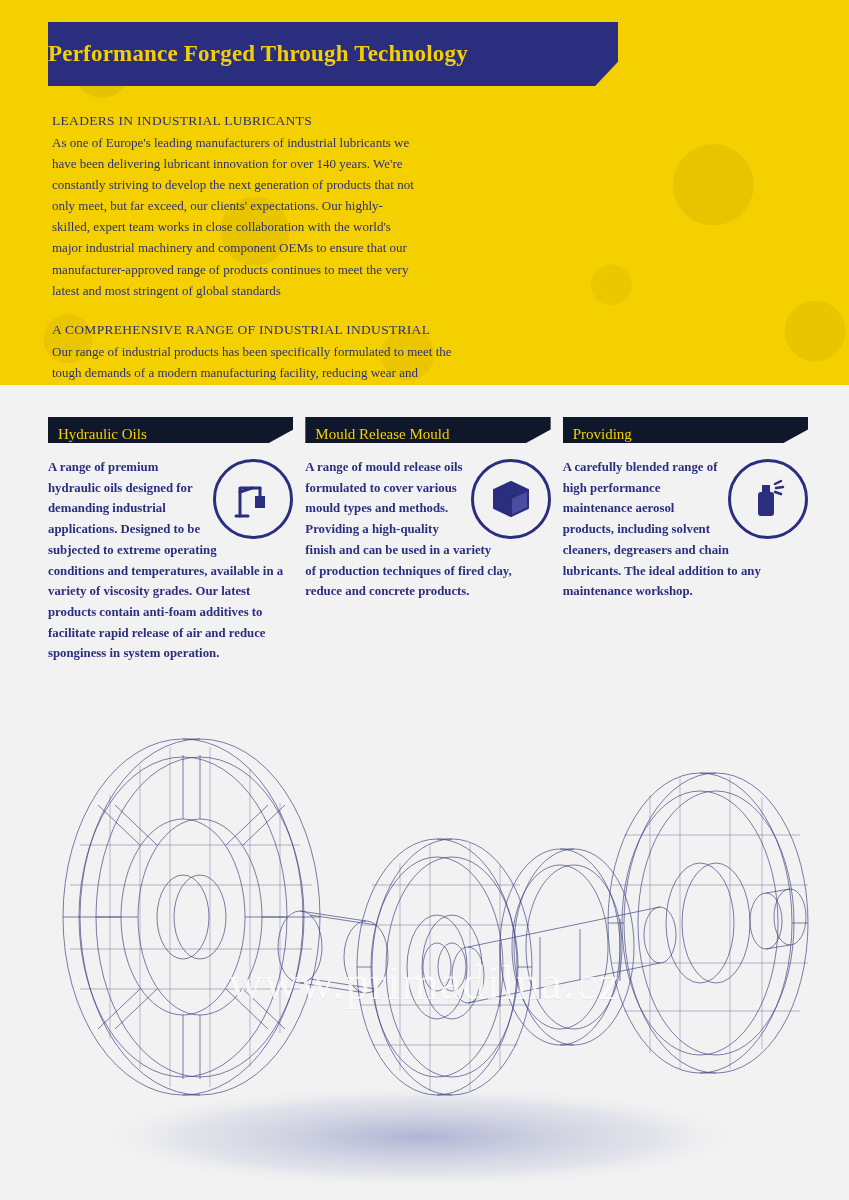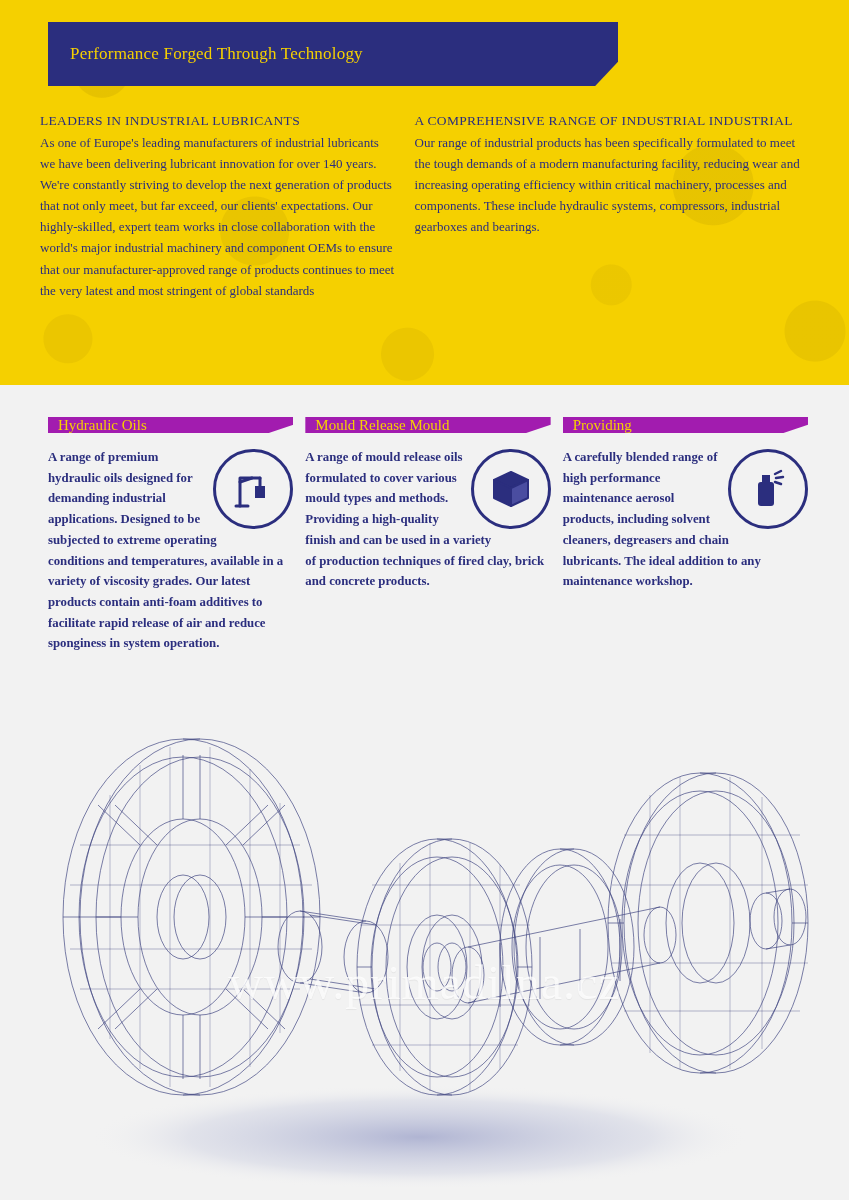--- a/index.html
+++ b/index.html
@@ -57,36 +57,36 @@
     top: 22px;
     width: 570px;
     height: 64px;
     background: #2b2e7e;
     clip-path: polygon(0 0, 100% 0, 100% 62%, 96% 100%, 0 100%);
     display: flex;
     align-items: center;
   }
   .ribbon-title {
     color: #f5d000;
-    font-size: 17px;
-    font-weight: normal;
+    font-size: 23px;
+    font-weight: bold;
     letter-spacing: 0.2px;
-    padding-left: 22px;
     font-family: "Liberation Serif", serif;
     white-space: nowrap;
   }
 
   
   .intro {
     position: absolute;
-    left: 40px;
+    left: 52px;
     top: 112px;
     width: 760px;
     display: flex;
     gap: 20px;
+    flex-direction: column;
   }
   .intro-col { width: 368px; }
   .intro-col.right { width: 400px; }
   .intro-head {
     color: #2b2e7e;
     font-size: 13.5px;
     letter-spacing: 0.3px;
     line-height: 1.35;
     margin-bottom: 2px;
     font-family: "Liberation Serif", serif;
@@ -115,25 +115,25 @@
     left: 48px;
     top: 32px;
     width: 760px;
     display: flex;
     gap: 12px;
   }
   .card { width: 250px; position: relative; }
 
   .card-tab {
     position: relative;
-    height: 16px;
-    background: #a21caf;
+    height: 26px;
+    background: #0f172a;
     clip-path: polygon(0 0, 100% 0, 100% 48%, 90% 100%, 0 100%);
     display: flex;
-    align-items: center;
+    align-items: flex-end;
   }
   .card-tab-label {
     color: #f5d000;
     font-size: 15px;
     padding-left: 10px;
     font-family: "Liberation Serif", serif;
     white-space: nowrap;
   }
 
   .card-body {
@@ -240,21 +240,21 @@
         <div class="card-body">
           <span class="card-icon">
             <svg width="46" height="46" viewBox="0 0 46 46">
               <g fill="#2b2e7e" stroke="#2b2e7e" stroke-width="2" stroke-linejoin="round">
                 <polygon points="23,6 40,14 23,22 6,14"></polygon>
                 <polygon points="6,14 23,22 23,40 6,32" fill="#2b2e7e"></polygon>
                 <polygon points="40,14 23,22 23,40 40,32" fill="#4a4da0"></polygon>
               </g>
             </svg>
           </span>
-          <span>A range of mould release oils formulated to cover various mould types and methods. Providing a high-quality finish and can be used in a variety of production techniques of fired clay, brick and concrete products.</span>
+          <span>A range of mould release oils formulated to cover various mould types and methods. Providing a high-quality finish and can be used in a variety of production techniques of fired clay, reduce and concrete products.</span>
         </div>
       </div>
 
       <div class="card">
         <div class="card-tab">
           <div class="card-tab-label">Providing</div>
         </div>
         <div class="card-body">
           <span class="card-icon">
             <svg width="46" height="46" viewBox="0 0 46 46">

